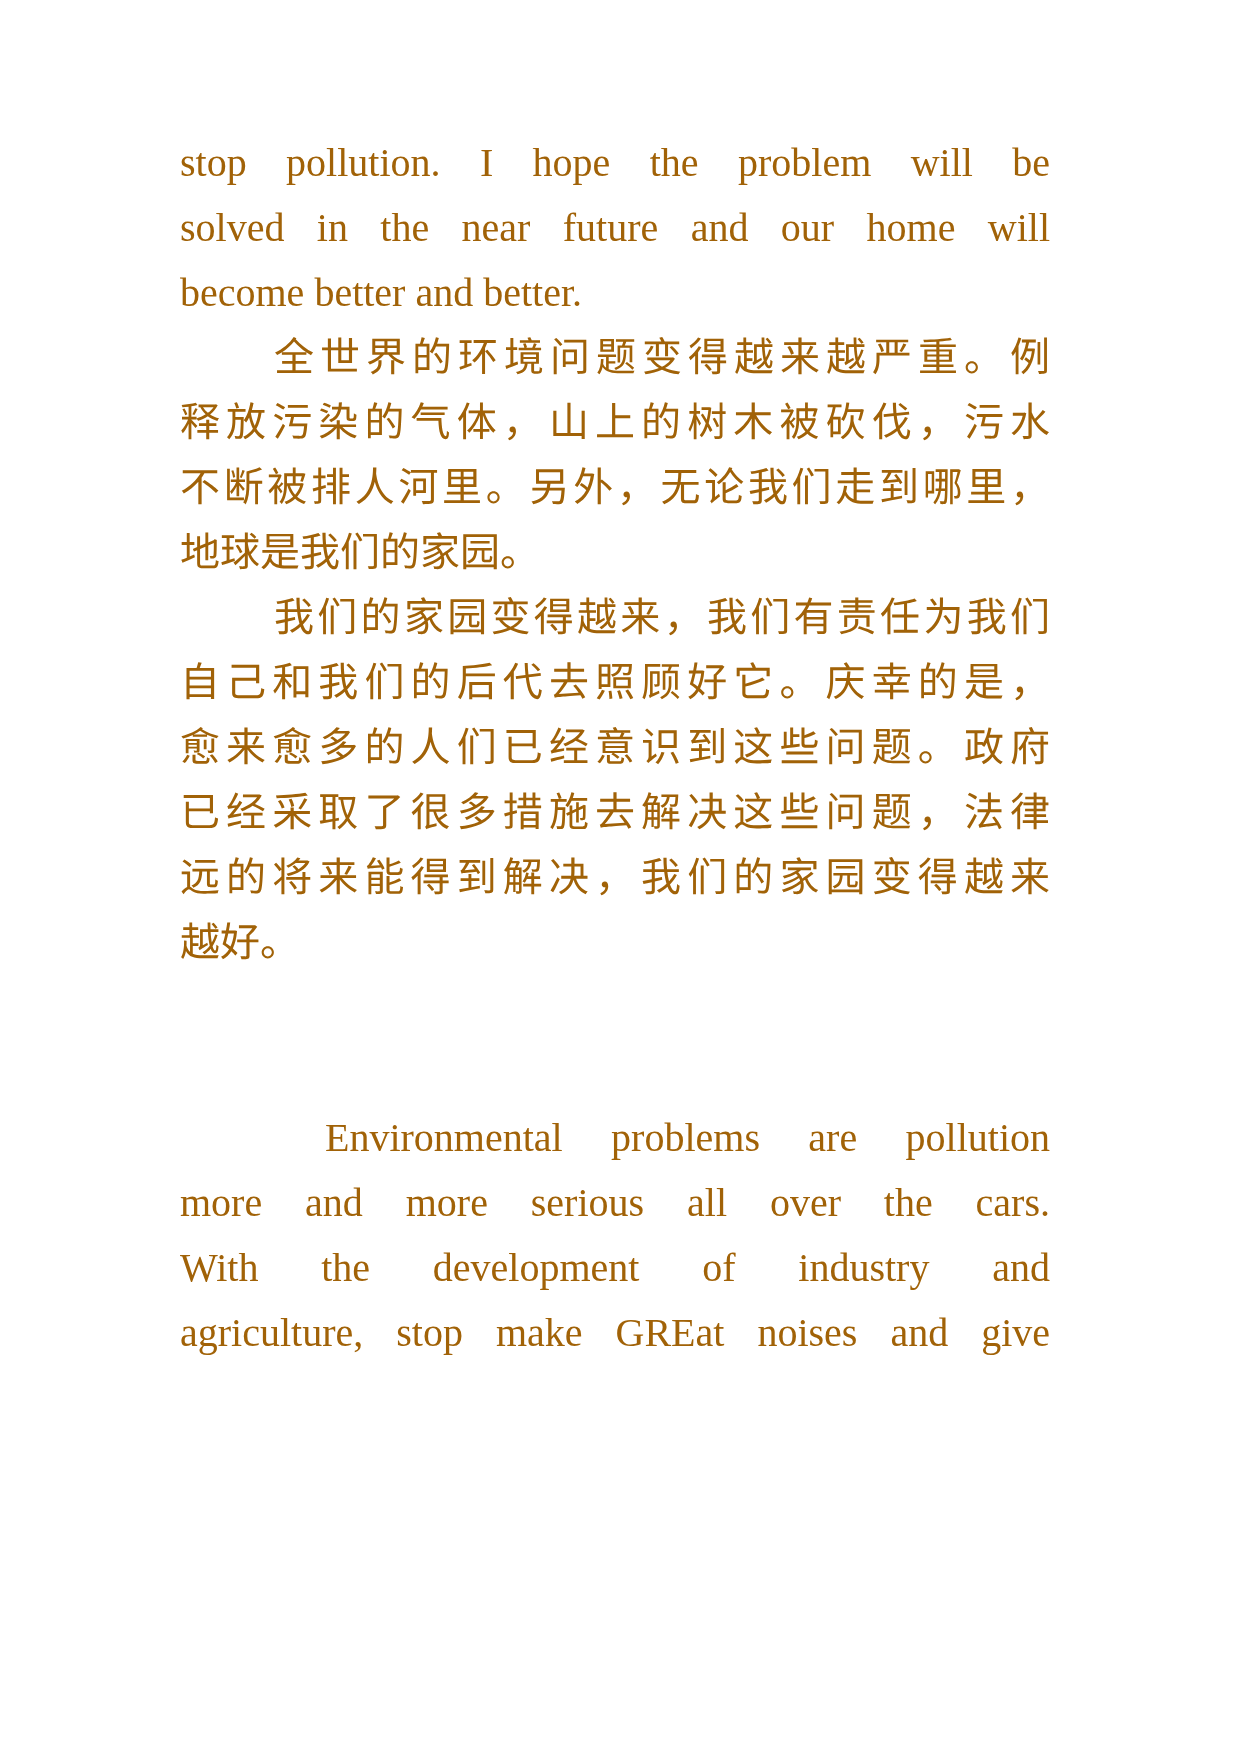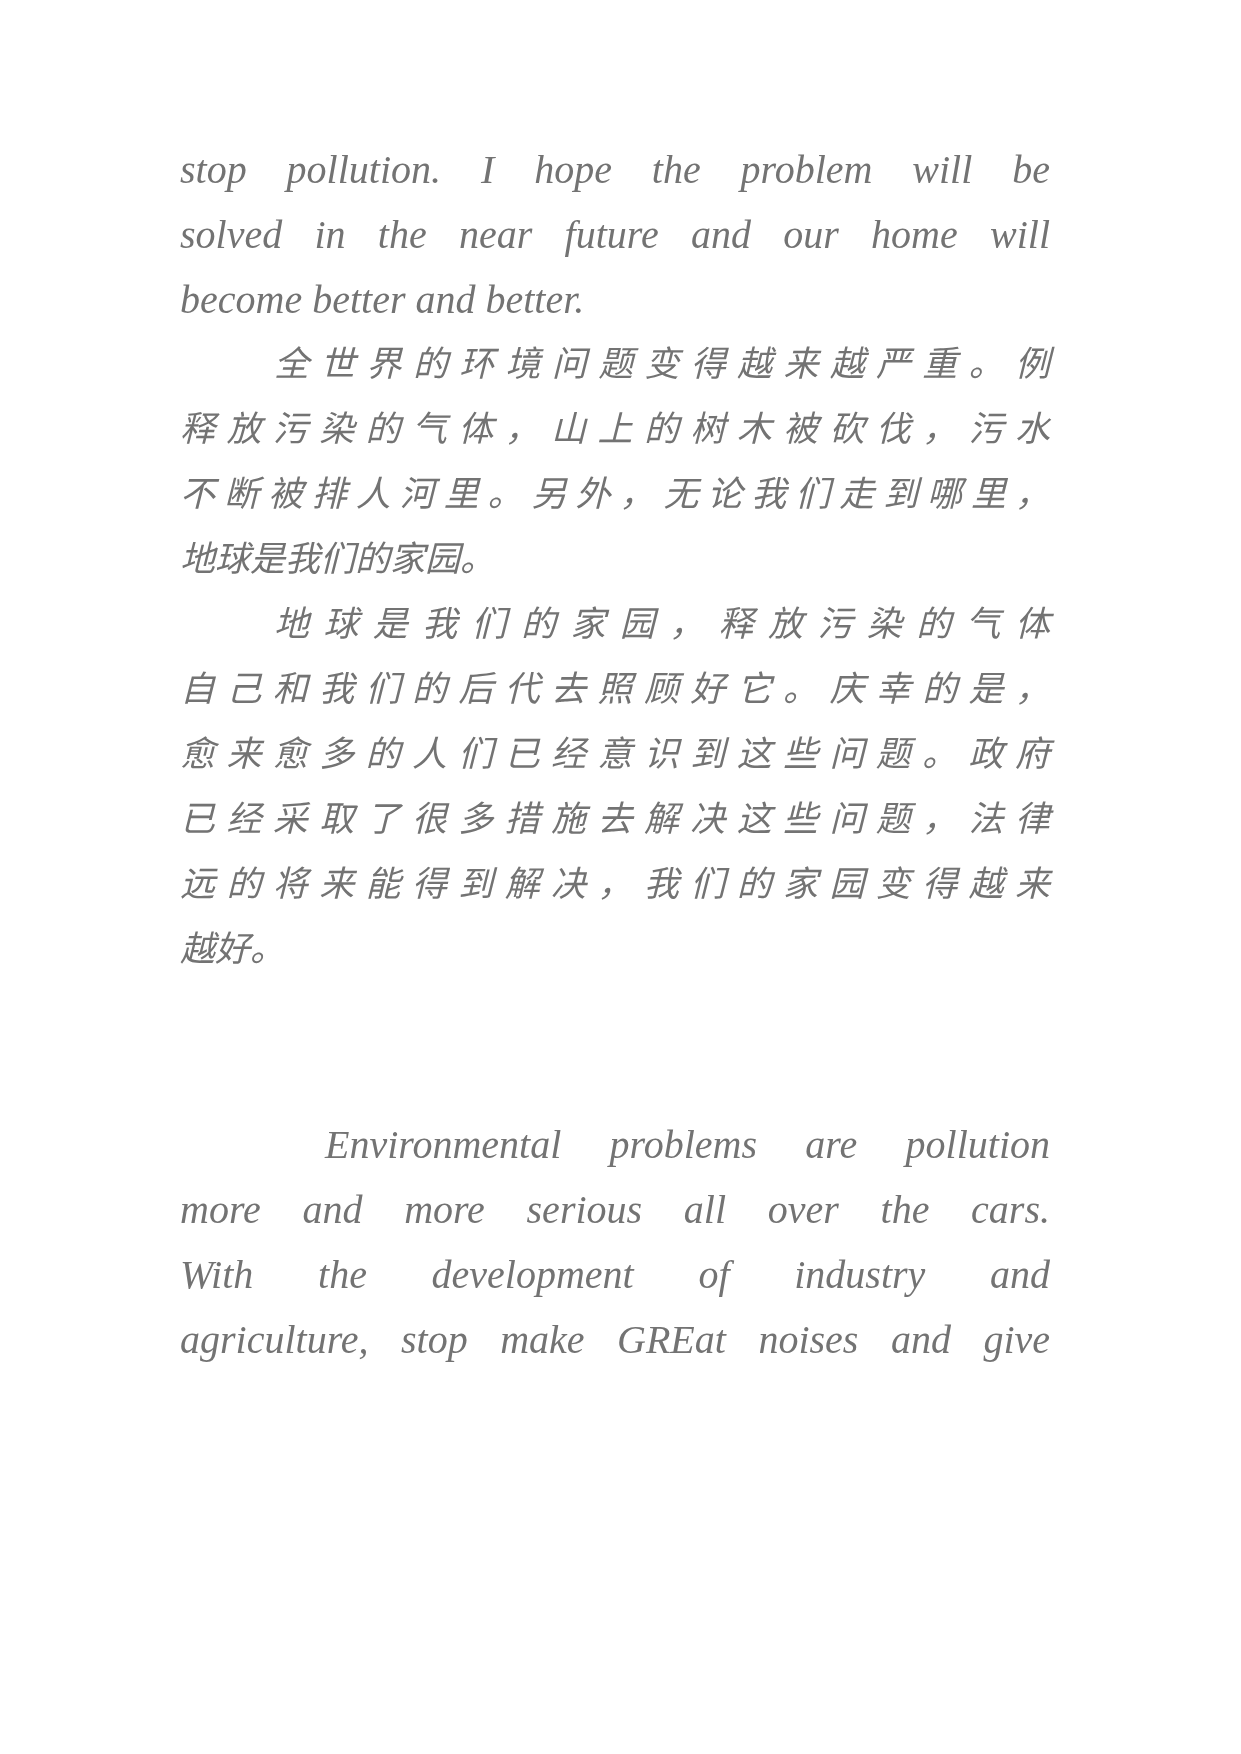--- a/index.html
+++ b/index.html
@@ -11,35 +11,34 @@
   }
   .page {
     position: relative;
     width: 1241px;
     height: 1754px;
     background: #ffffff;
     overflow: hidden;
   }
   .doc {
     position: absolute;
-    top: 137px;
+    top: 130px;
     left: 180px;
     width: 870px;
-    color: #737373;
-    font-style: italic;
+    color: #a16207;
   }
   .para { margin: 0; padding: 0; }
   .ln {
     line-height: 65px;
     text-align: justify;
     text-align-last: justify;
     white-space: normal;
   }
   .para-en .ln { font-size: 40px; }
-  .para-zh .ln { font-size: 35px; }
+  .para-zh .ln { font-size: 40px; }
   .ln.end { text-align-last: left; }
   .indent-zh { padding-left: 94px; }
   .indent-en { padding-left: 145px; }
   .gap { height: 130px; }
 </style>
 </head>
 <body>
 
 <div class="page">
   <div class="doc">
@@ -51,21 +50,21 @@
     </div>
 
     <div class="para para-zh" lang="zh-CN">
       <div class="ln indent-zh">全世界的环境问题变得越来越严重。例</div>
       <div class="ln">释放污染的气体，山上的树木被砍伐，污水</div>
       <div class="ln">不断被排人河里。另外，无论我们走到哪里，</div>
       <div class="ln end">地球是我们的家园。</div>
     </div>
 
     <div class="para para-zh" lang="zh-CN">
-      <div class="ln indent-zh">地球是我们的家园，释放污染的气体</div>
+      <div class="ln indent-zh">我们的家园变得越来，我们有责任为我们</div>
       <div class="ln">自己和我们的后代去照顾好它。庆幸的是，</div>
       <div class="ln">愈来愈多的人们已经意识到这些问题。政府</div>
       <div class="ln">已经采取了很多措施去解决这些问题，法律</div>
       <div class="ln">远的将来能得到解决，我们的家园变得越来</div>
       <div class="ln end">越好。</div>
     </div>
 
     <div class="gap"></div>
 
     <div class="para para-en" lang="en">

